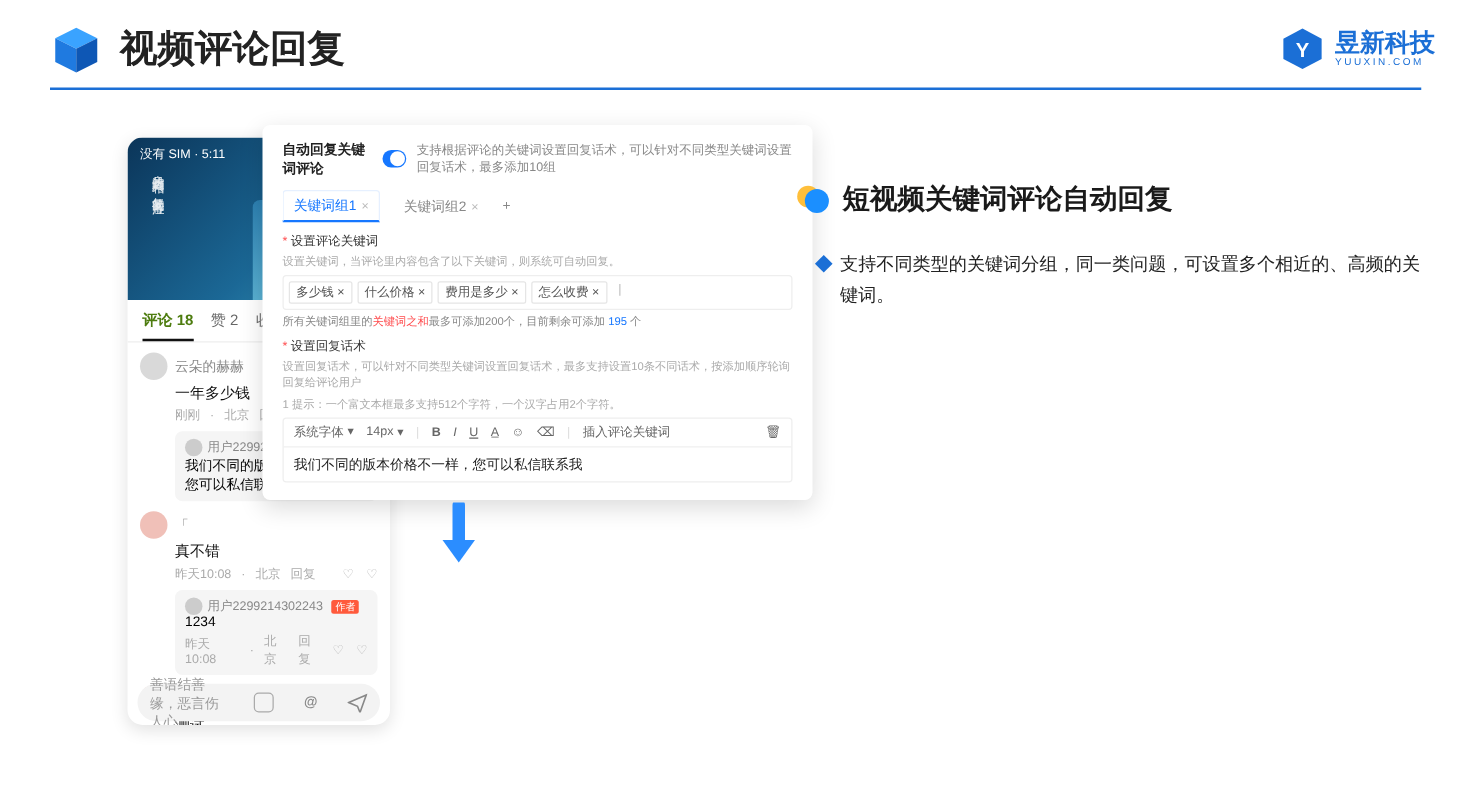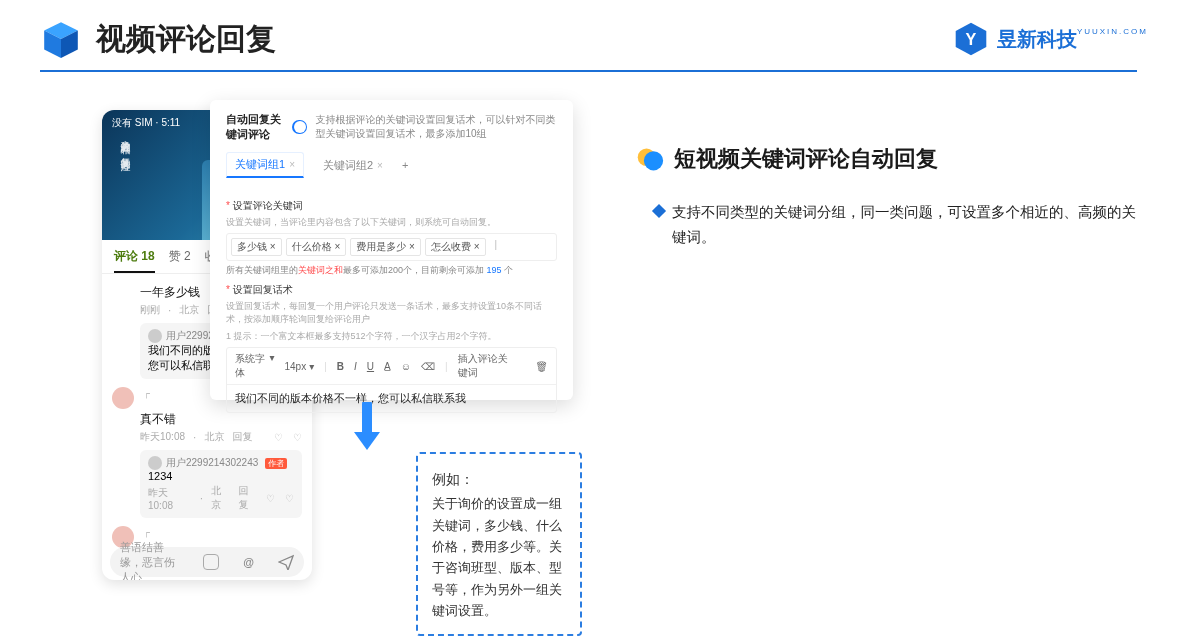--- a/index.html
+++ b/index.html
@@ -5,21 +5,21 @@
 *{margin:0;padding:0;box-sizing:border-box;font-family:"Microsoft YaHei","PingFang SC",sans-serif}
 body{width:1177px;height:637px;background:#fff;position:relative;overflow:hidden}
 
 
 .hdr{display:flex;align-items:center;justify-content:space-between;padding:18px 29px 10px 40px}
 .ttl-wrap{display:flex;align-items:center;gap:14px}
 .cube{width:42px;height:42px}
 .ttl{font-size:30px;font-weight:600;color:#222}
 .logo-wrap{display:flex;align-items:center;gap:8px}
 .logo-ic{width:36px;height:36px}
-.logo-txt{display:flex;flex-direction:row;line-height:1.1}
+.logo-txt{display:flex;flex-direction:column;line-height:1.1}
 .logo-cn{font-size:20px;font-weight:700;color:#1b6fd6}
 .logo-en{font-size:8px;letter-spacing:2px;color:#1b6fd6}
 .rule{height:2px;background:#1b6fd6;margin:0 40px 18px}
 
 
 .left{position:absolute;left:80px;top:100px;width:520px;height:490px}
 
 
 .phone{position:absolute;left:22px;top:10px;width:210px;height:470px;background:#fff;border-radius:12px;box-shadow:0 4px 14px rgba(0,0,0,.12);overflow:hidden}
 .ph-top{height:130px;background:linear-gradient(135deg,#0b3559 0%,#1b6896 60%,#3ca0c4 100%);color:#fff;padding:8px 10px;font-size:9px;position:relative}
@@ -46,28 +46,28 @@
 .rb-u{color:#888;font-size:10px;display:flex;align-items:center;gap:4px}
 .rb-av{width:14px;height:14px;border-radius:50%;background:#ccc}
 
 .ph-input{position:absolute;left:8px;right:8px;bottom:3px;height:30px;background:#f3f3f3;border-radius:16px;display:flex;align-items:center;padding:0 10px;font-size:11px;color:#999;gap:24px}
 .ph-input .sp{flex:1}
 .ph-ic{width:16px;height:16px;border:1.4px solid #aaa;border-radius:4px}
 .ph-at{font-weight:700;color:#888}
 .ph-send{width:16px;height:16px}
 
 
-.panel{position:absolute;left:130px;top:0;width:363px;height:300px;background:#fff;border-radius:6px;box-shadow:0 6px 20px rgba(0,0,0,.14);padding:12px 16px;font-size:11px;color:#555}
+.panel{position:absolute;left:130px;top:0;width:440px;height:300px;background:#fff;border-radius:6px;box-shadow:0 6px 20px rgba(0,0,0,.14);padding:12px 16px;font-size:11px;color:#555}
 .p-row1{display:flex;align-items:center;gap:8px;margin-bottom:10px}
 .p-row1 b{color:#222;font-size:11px}
 .tog{width:26px;height:14px;background:#1677ff;border-radius:7px;position:relative}
 .tog::after{content:"";position:absolute;right:1px;top:1px;width:12px;height:12px;background:#fff;border-radius:50%}
 .p-desc{font-size:10px;color:#888}
 
-.kw-tabs{display:flex;gap:10px;align-items:center;margin-bottom:21px;font-size:11px}
+.kw-tabs{display:flex;gap:10px;align-items:center;margin-bottom:8px;font-size:11px}
 .kw-tab{padding:4px 8px;border:1px solid transparent;color:#888;position:relative}
 .kw-tab.act{color:#1677ff;border:1px solid #e6f0ff;border-bottom:2px solid #1677ff;border-radius:3px 3px 0 0}
 .kw-tab .x{margin-left:4px;color:#bbb;font-size:10px}
 .kw-add{color:#888}
 
 .lbl{font-size:10px;color:#333;margin:6px 0 3px}
 .lbl::before{content:"* ";color:#ff4d4f}
 .hint{font-size:9px;color:#aaa;margin-bottom:4px}
 .chips{display:flex;gap:4px;flex-wrap:wrap;border:1px solid #eee;padding:4px;border-radius:3px}
 .chip{border:1px solid #e5e5e5;padding:1px 5px;border-radius:2px;font-size:10px;color:#555}
@@ -134,20 +134,24 @@
       <div class="ln">身边的真相
 复复的青涩</div>
     </div>
     <div class="tabs-row">
       <span class="act">评论 18</span>
       <span>赞 2</span>
       <span>收藏</span>
     </div>
     <div class="cm">
       <div class="cm-item">
+        <div class="cm-head">
+            <div class="av g"></div>
+            <span class="uname">云朵的赫赫</span>
+          </div>
         <div class="cm-body">一年多少钱</div>
         <div class="cm-meta"><span>刚刚</span>·<span>北京</span><span>回复</span></div>
         <div class="reply-bubble">
           <div class="rb-u">
               <span class="rb-av"></span>
               <span>用户2299214302243</span>
               <span class="badge-auth">作者</span>
             </div>
           <div>我们不同的版本价格不一样，您可以私信联系我</div>
         </div>
@@ -212,21 +216,21 @@
     <div class="chips">
       <span class="chip">多少钱 ×</span>
       <span class="chip">什么价格 ×</span>
       <span class="chip">费用是多少 ×</span>
       <span class="chip">怎么收费 ×</span>
       <span class="chip" style="border:none;color:#bbb">|</span>
     </div>
     <div class="note"><span>所有关键词组里的</span><span class="r">关键词之和</span><span>最多可添加200个，目前剩余可添加 </span><span class="b">195</span><span> 个</span></div>
 
     <div class="lbl">设置回复话术</div>
-    <div class="hint">设置回复话术，每回复一个用户评论只发送一条话术，最多支持设置10条不同话术，按添加顺序轮询回复给评论用户</div>
+    <div class="hint">设置回复话术，可以针对不同类型关键词设置回复话术，最多支持设置10条不同话术，按添加顺序轮询回复给评论用户</div>
     <div class="hint">1 提示：一个富文本框最多支持512个字符，一个汉字占用2个字符。</div>
     <div class="rtxt">
       <div class="rt-bar">
         <span class="sel"><span>系统字体</span> ▾</span>
         <span class="sel"><span>14px</span> ▾</span>
         <span style="color:#ddd">|</span>
         <b>B</b>
         <i>I</i>
         <u>U</u>
         <span>A̲</span>
@@ -241,24 +245,20 @@
     </div>
   </div>
 
   <div class="arrow">
     <svg viewBox="0 0 34 50">
         <path d="M17 2v30" stroke="#2b8dff" stroke-width="10" stroke-linecap="round"></path>
         <path d="M4 30 L17 48 L30 30 Z" fill="#2b8dff"></path>
       </svg>
   </div>
 
-  <div class="ex-box">
-    <div class="h">例如：</div>
-    <p>关于询价的设置成一组关键词，多少钱、什么价格，费用多少等。关于咨询班型、版本、型号等，作为另外一组关键词设置。</p>
-  </div>
 </div>
 
 <div class="right">
   <div class="r-ttl">
     <svg class="r-ic" viewBox="0 0 32 32">
       <circle cx="12" cy="14" r="10" fill="#ffbf3b"></circle>
       <circle cx="20" cy="18" r="11" fill="#1b8fff"></circle>
     </svg>
     <h2>短视频关键词评论自动回复</h2>
   </div>

